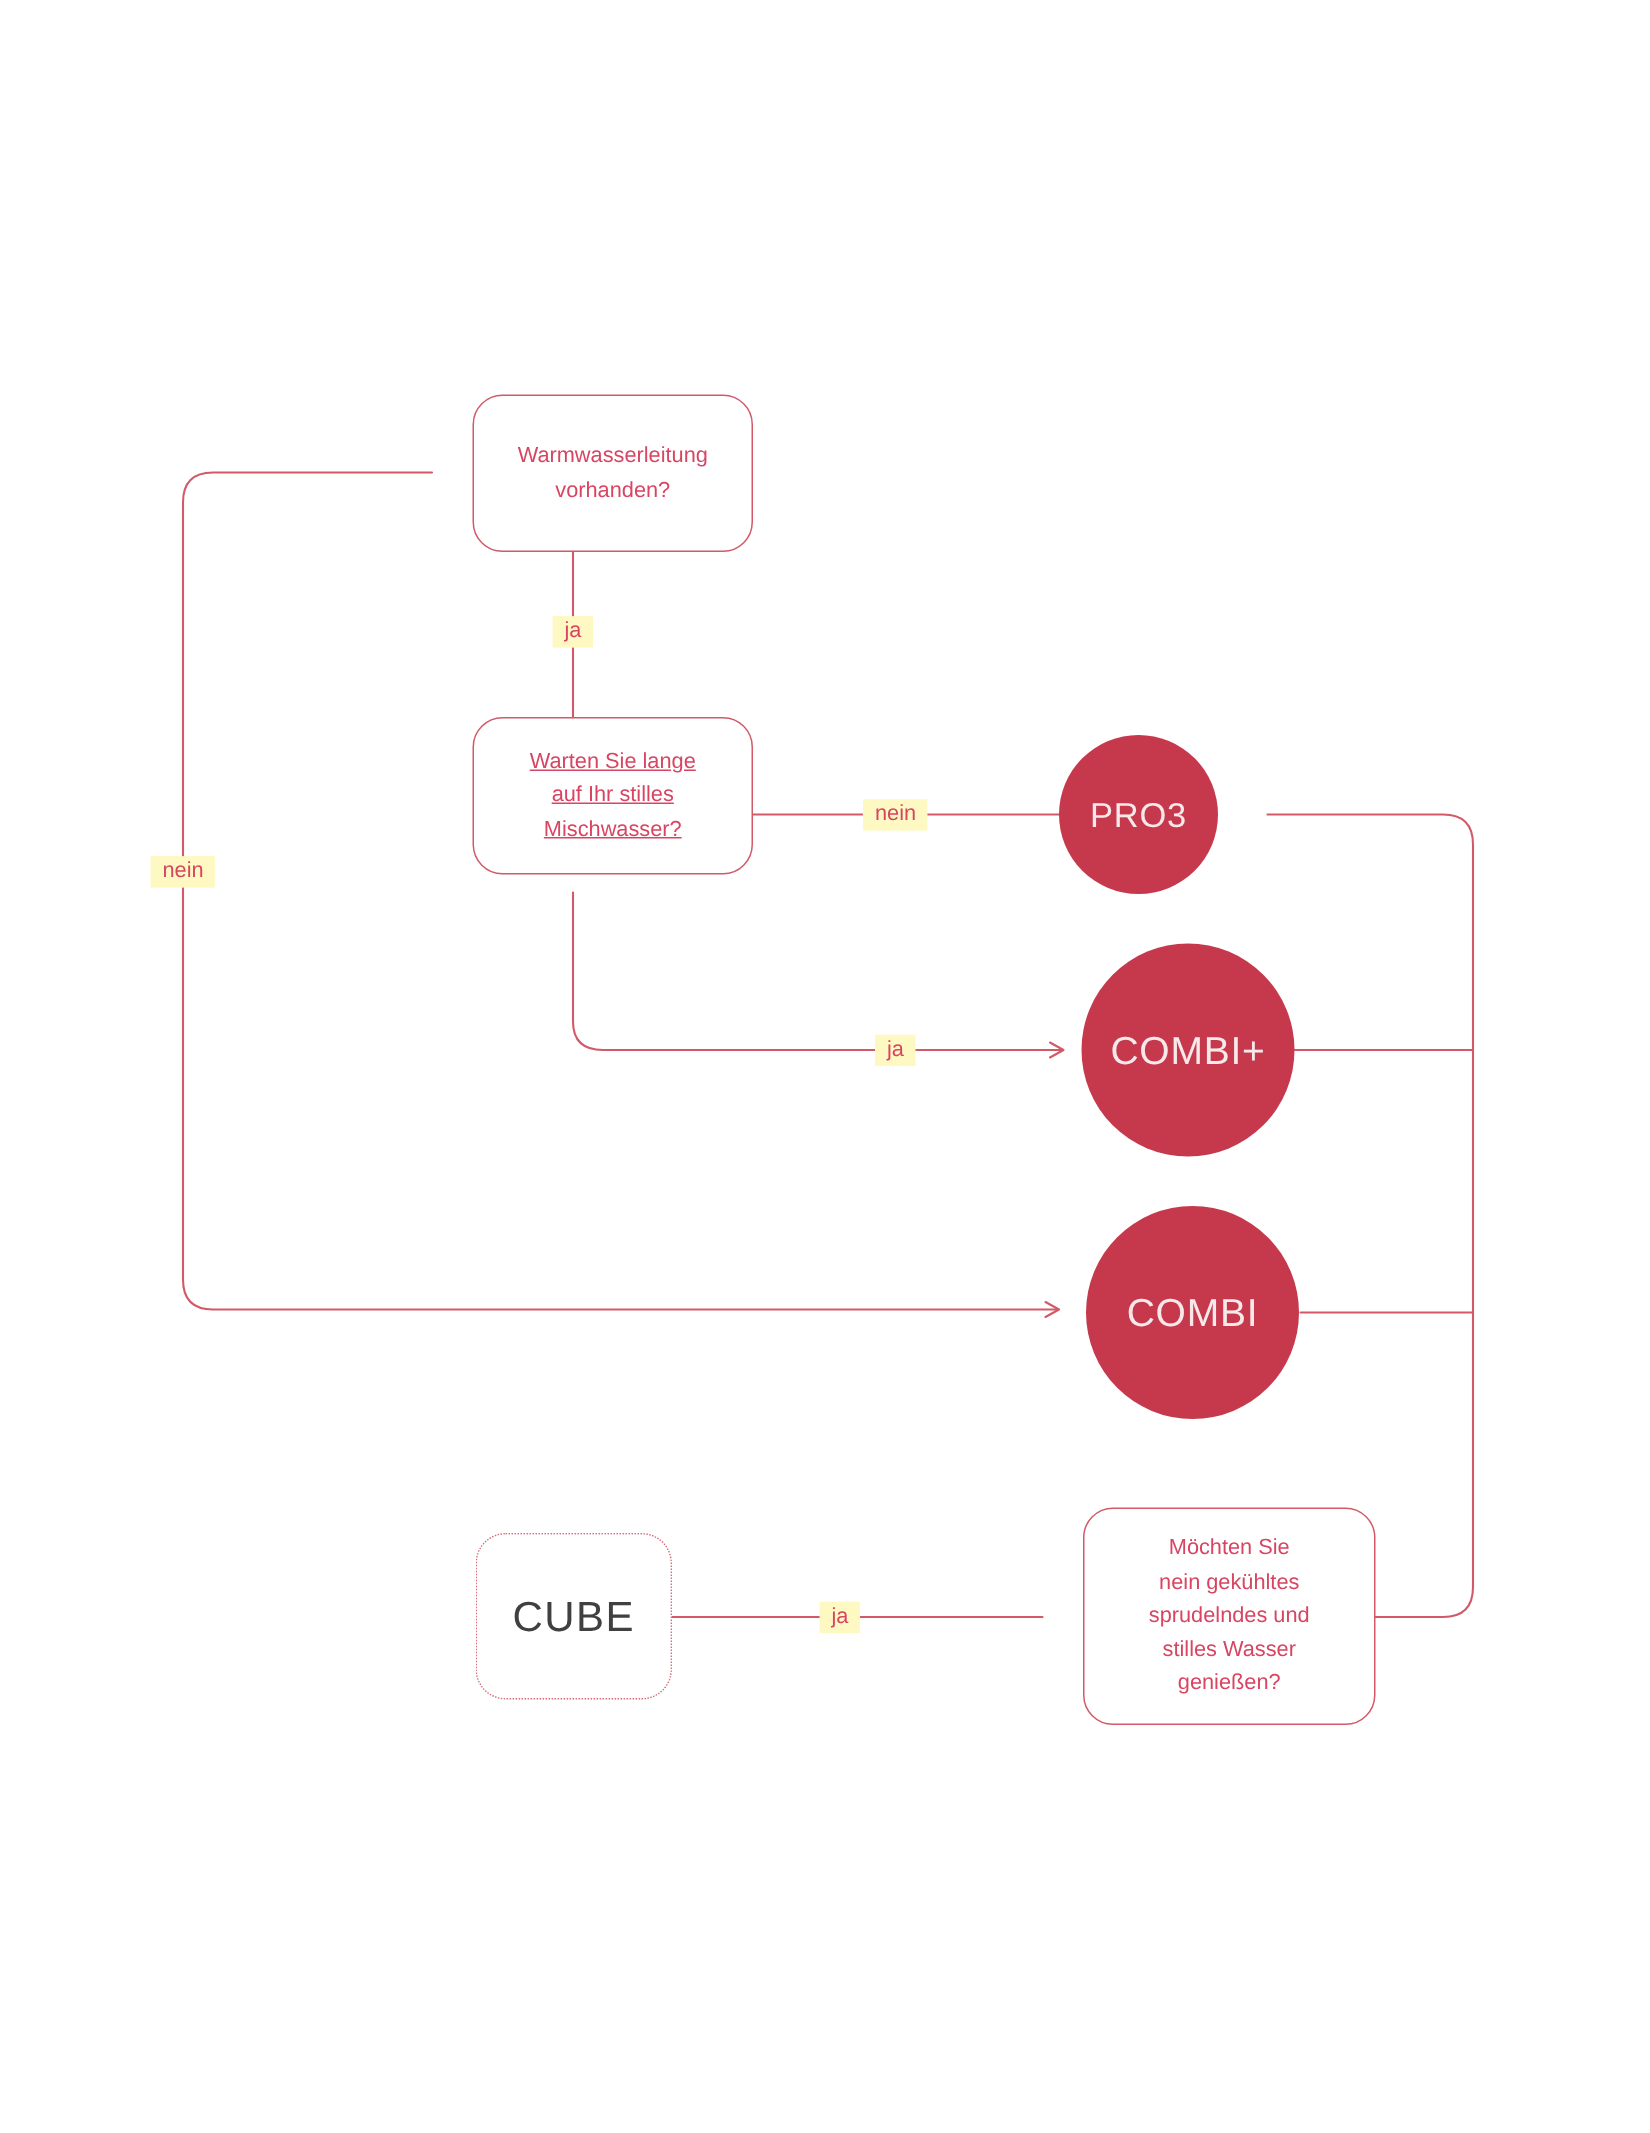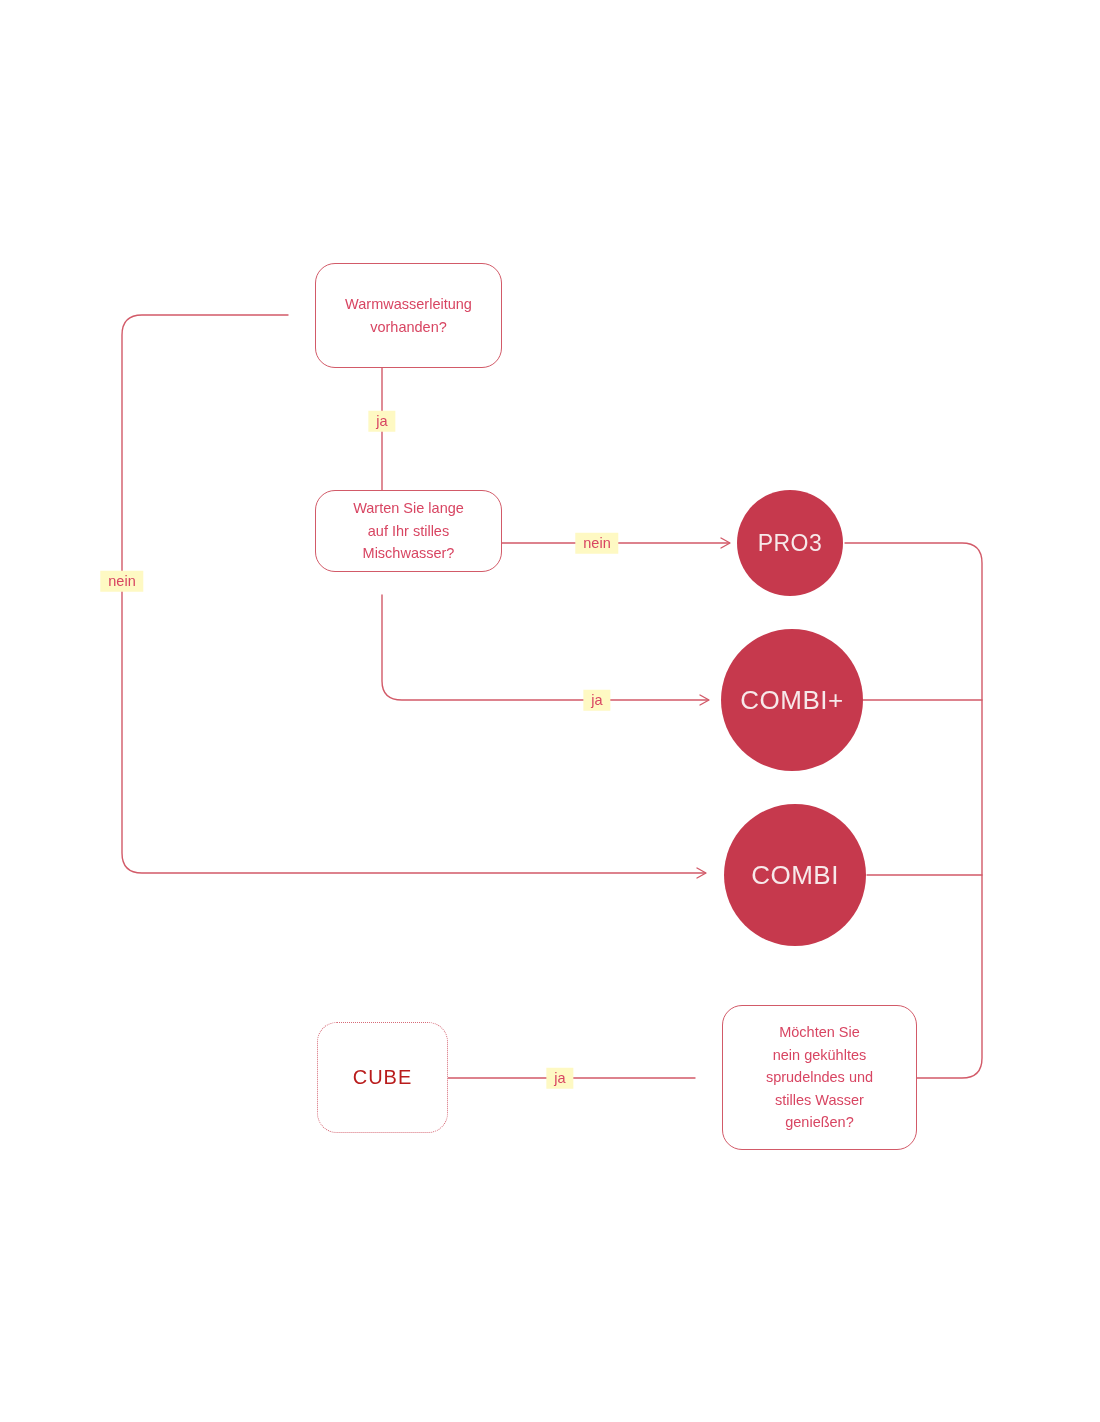--- a/index.html
+++ b/index.html
@@ -17,21 +17,21 @@
   .circle{
     position:absolute;border-radius:50%;background:#c6394d;
     display:flex;align-items:center;justify-content:center;text-align:center;
     color:#f7e9ea;letter-spacing:0.5px;
   }
   .circle.small{font-size:23px;}
   .circle.big{font-size:26px;}
   .cubebox{
     position:absolute;border:1.6px dotted #d66a77;border-radius:20px;
     display:flex;align-items:center;justify-content:center;
-    color:#b91c1c;font-size:20px;letter-spacing:1px;background:#ffffff;box-sizing:border-box;
+    color:#404040;font-size:28px;letter-spacing:1px;background:#ffffff;box-sizing:border-box;
   }
   .edge-label{
     position:absolute;transform:translate(-50%,-50%);
     background:#fef9c3;padding:3px 8px;color:#d84562;font-size:14.5px;line-height:1;
   }
 </style>
 </head>
 <body>
 
 <div class="canvas">
@@ -59,39 +59,39 @@
     <path d="M 448 1078 L 695 1078"></path>
   </svg>
 
   <div class="qbox" style="left:288px;top:263px;width:187px;height:105px;">
     <div>
       <span class="line">Warmwasserleitung</span>
       <span class="line">vorhanden?</span>
     </div>
   </div>
 
-  <div class="qbox" style="left:288px;top:490px;width:187px;height:82px;">
+  <div class="qbox" style="left:288px;top:478px;width:187px;height:105px;text-decoration:underline;">
     <div>
       <span class="line">Warten Sie lange</span>
       <span class="line">auf Ihr stilles</span>
       <span class="line">Mischwasser?</span>
     </div>
   </div>
 
   <div class="qbox" style="left:695px;top:1005px;width:195px;height:145px;">
     <div>
       <span class="line">Möchten Sie</span>
       <span class="line">nein gekühltes</span>
       <span class="line">sprudelndes und</span>
       <span class="line">stilles Wasser</span>
       <span class="line">genießen?</span>
     </div>
   </div>
 
-  <div class="circle small" style="left:737px;top:490px;width:106px;height:106px;text-align:center;">
+  <div class="circle small" style="left:706px;top:490px;width:106px;height:106px;text-align:center;">
     <span>PRO3</span>
   </div>
 
   <div class="circle big" style="left:724px;top:804px;width:142px;height:142px;">
     <span>COMBI</span>
   </div>
 
   <div class="circle big" style="left:721px;top:629px;width:142px;height:142px;">
     <span>COMBI+</span>
   </div>

